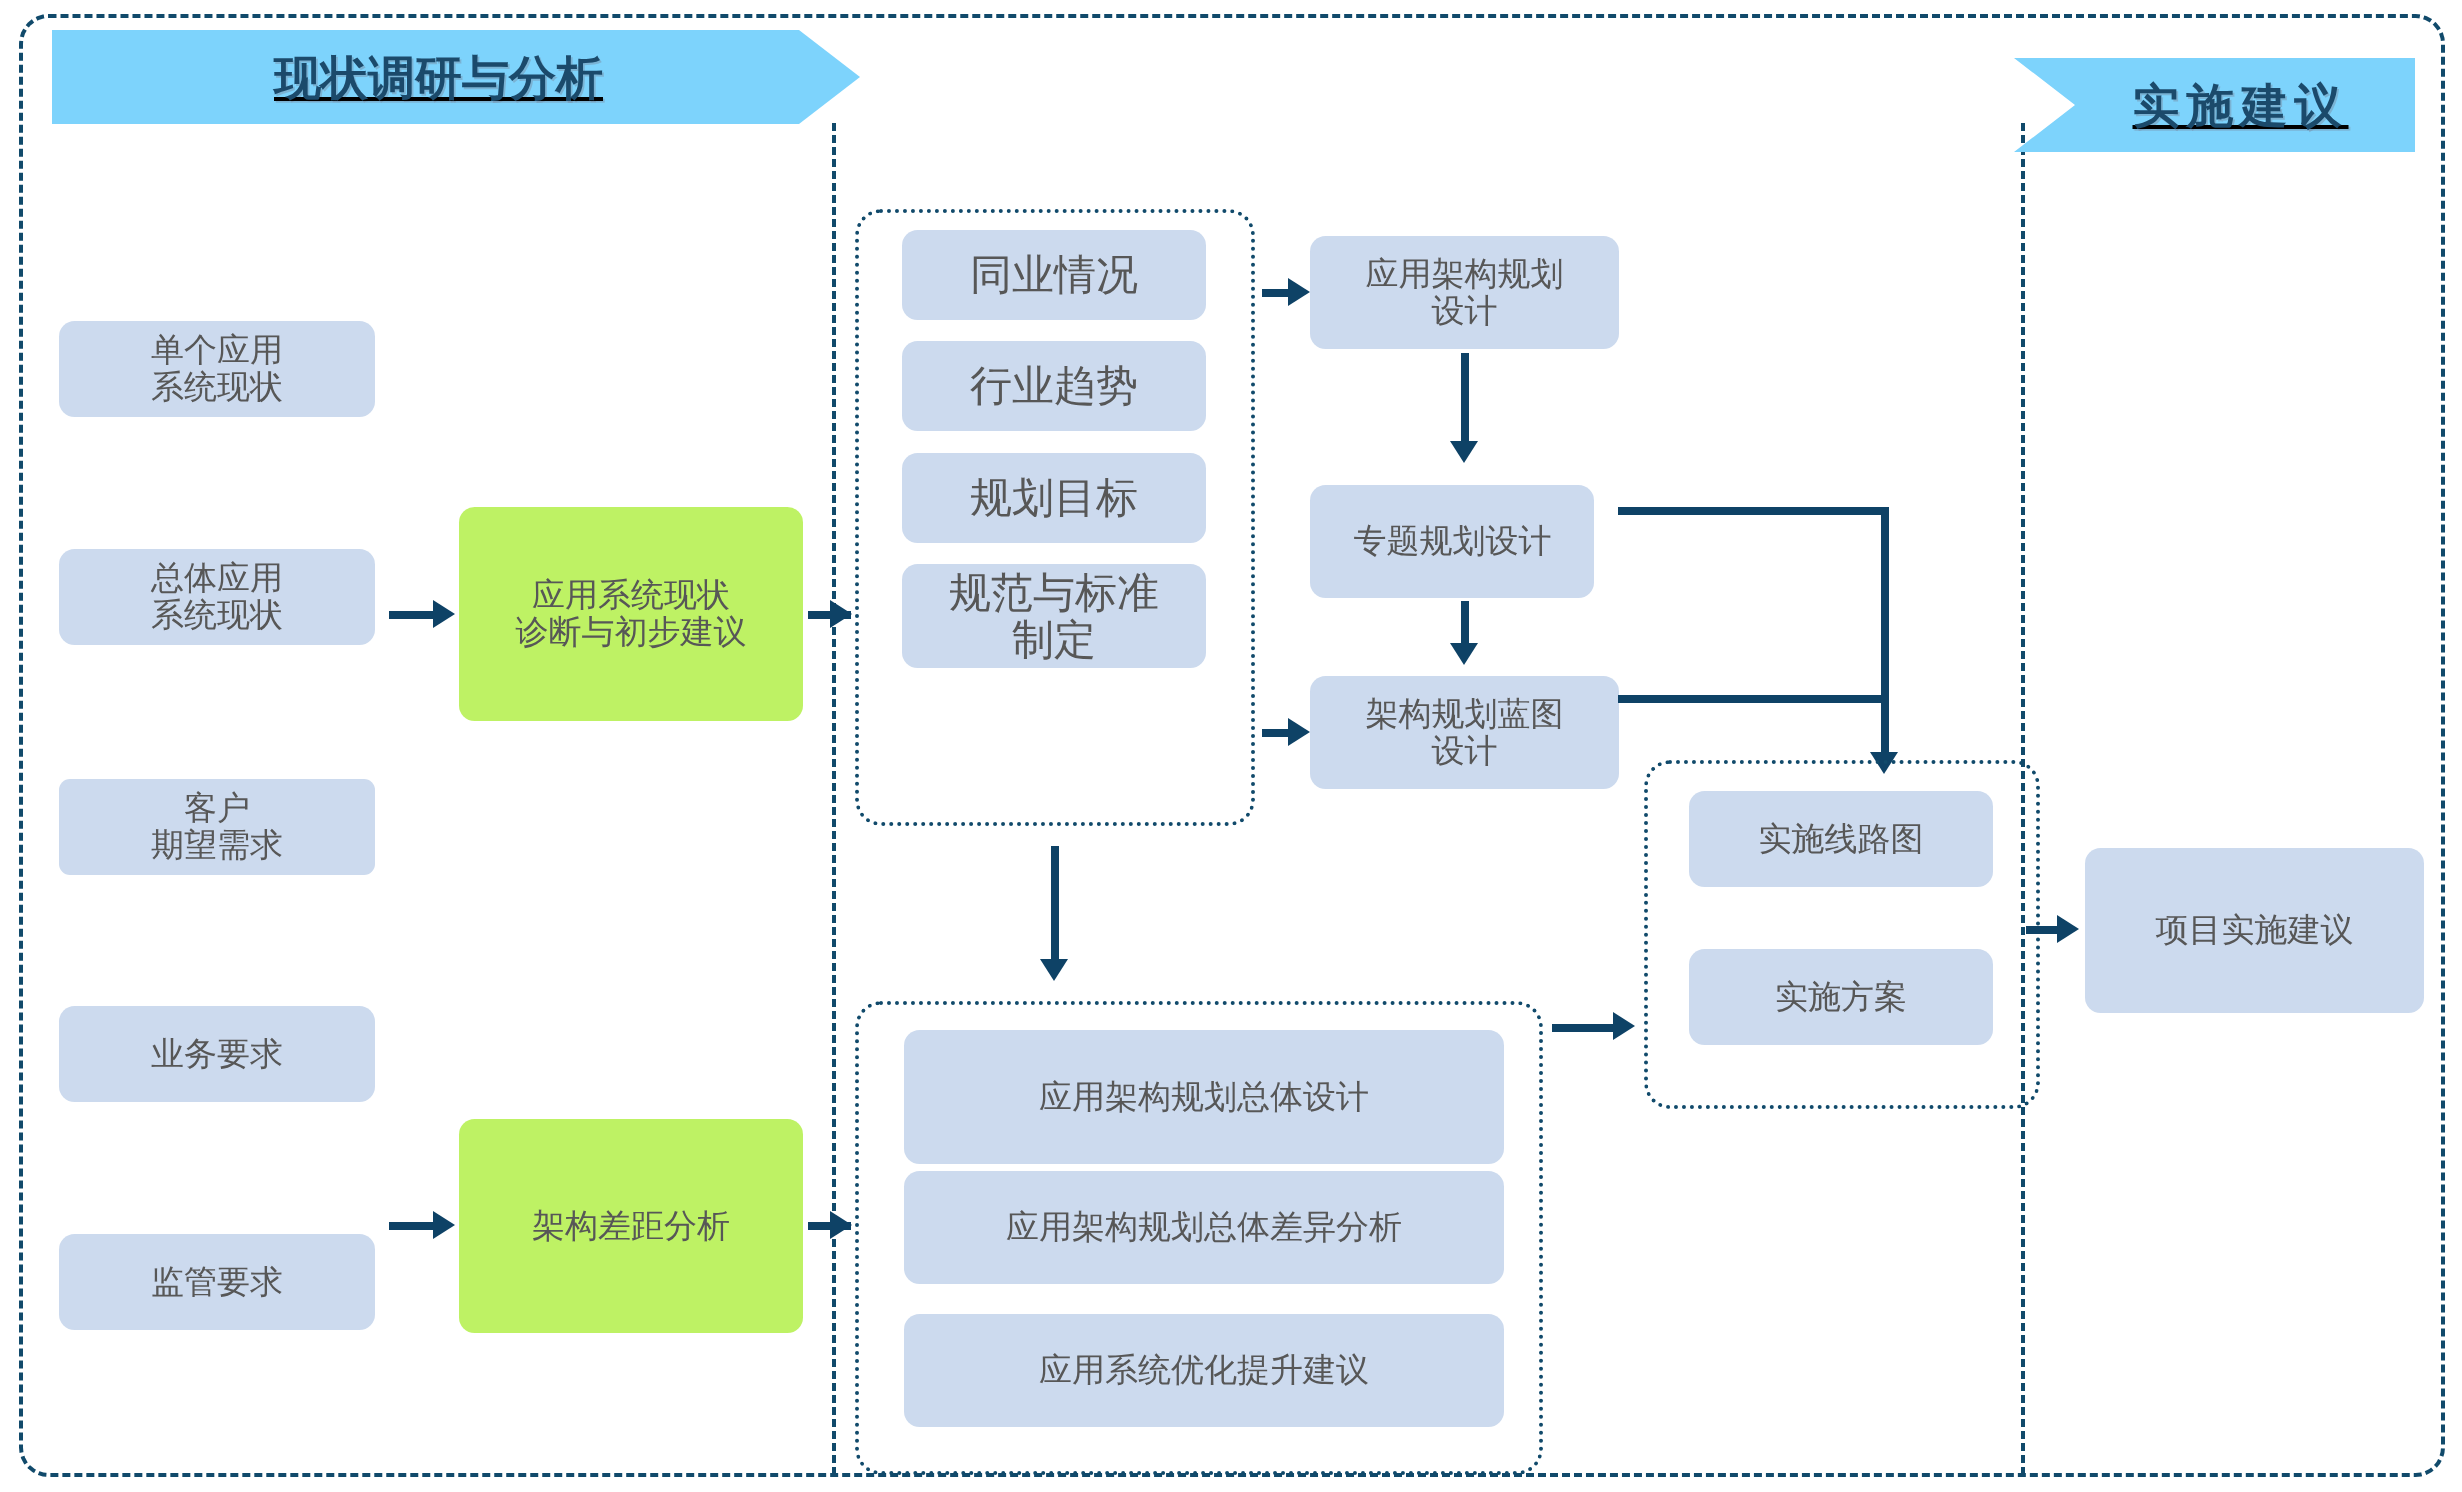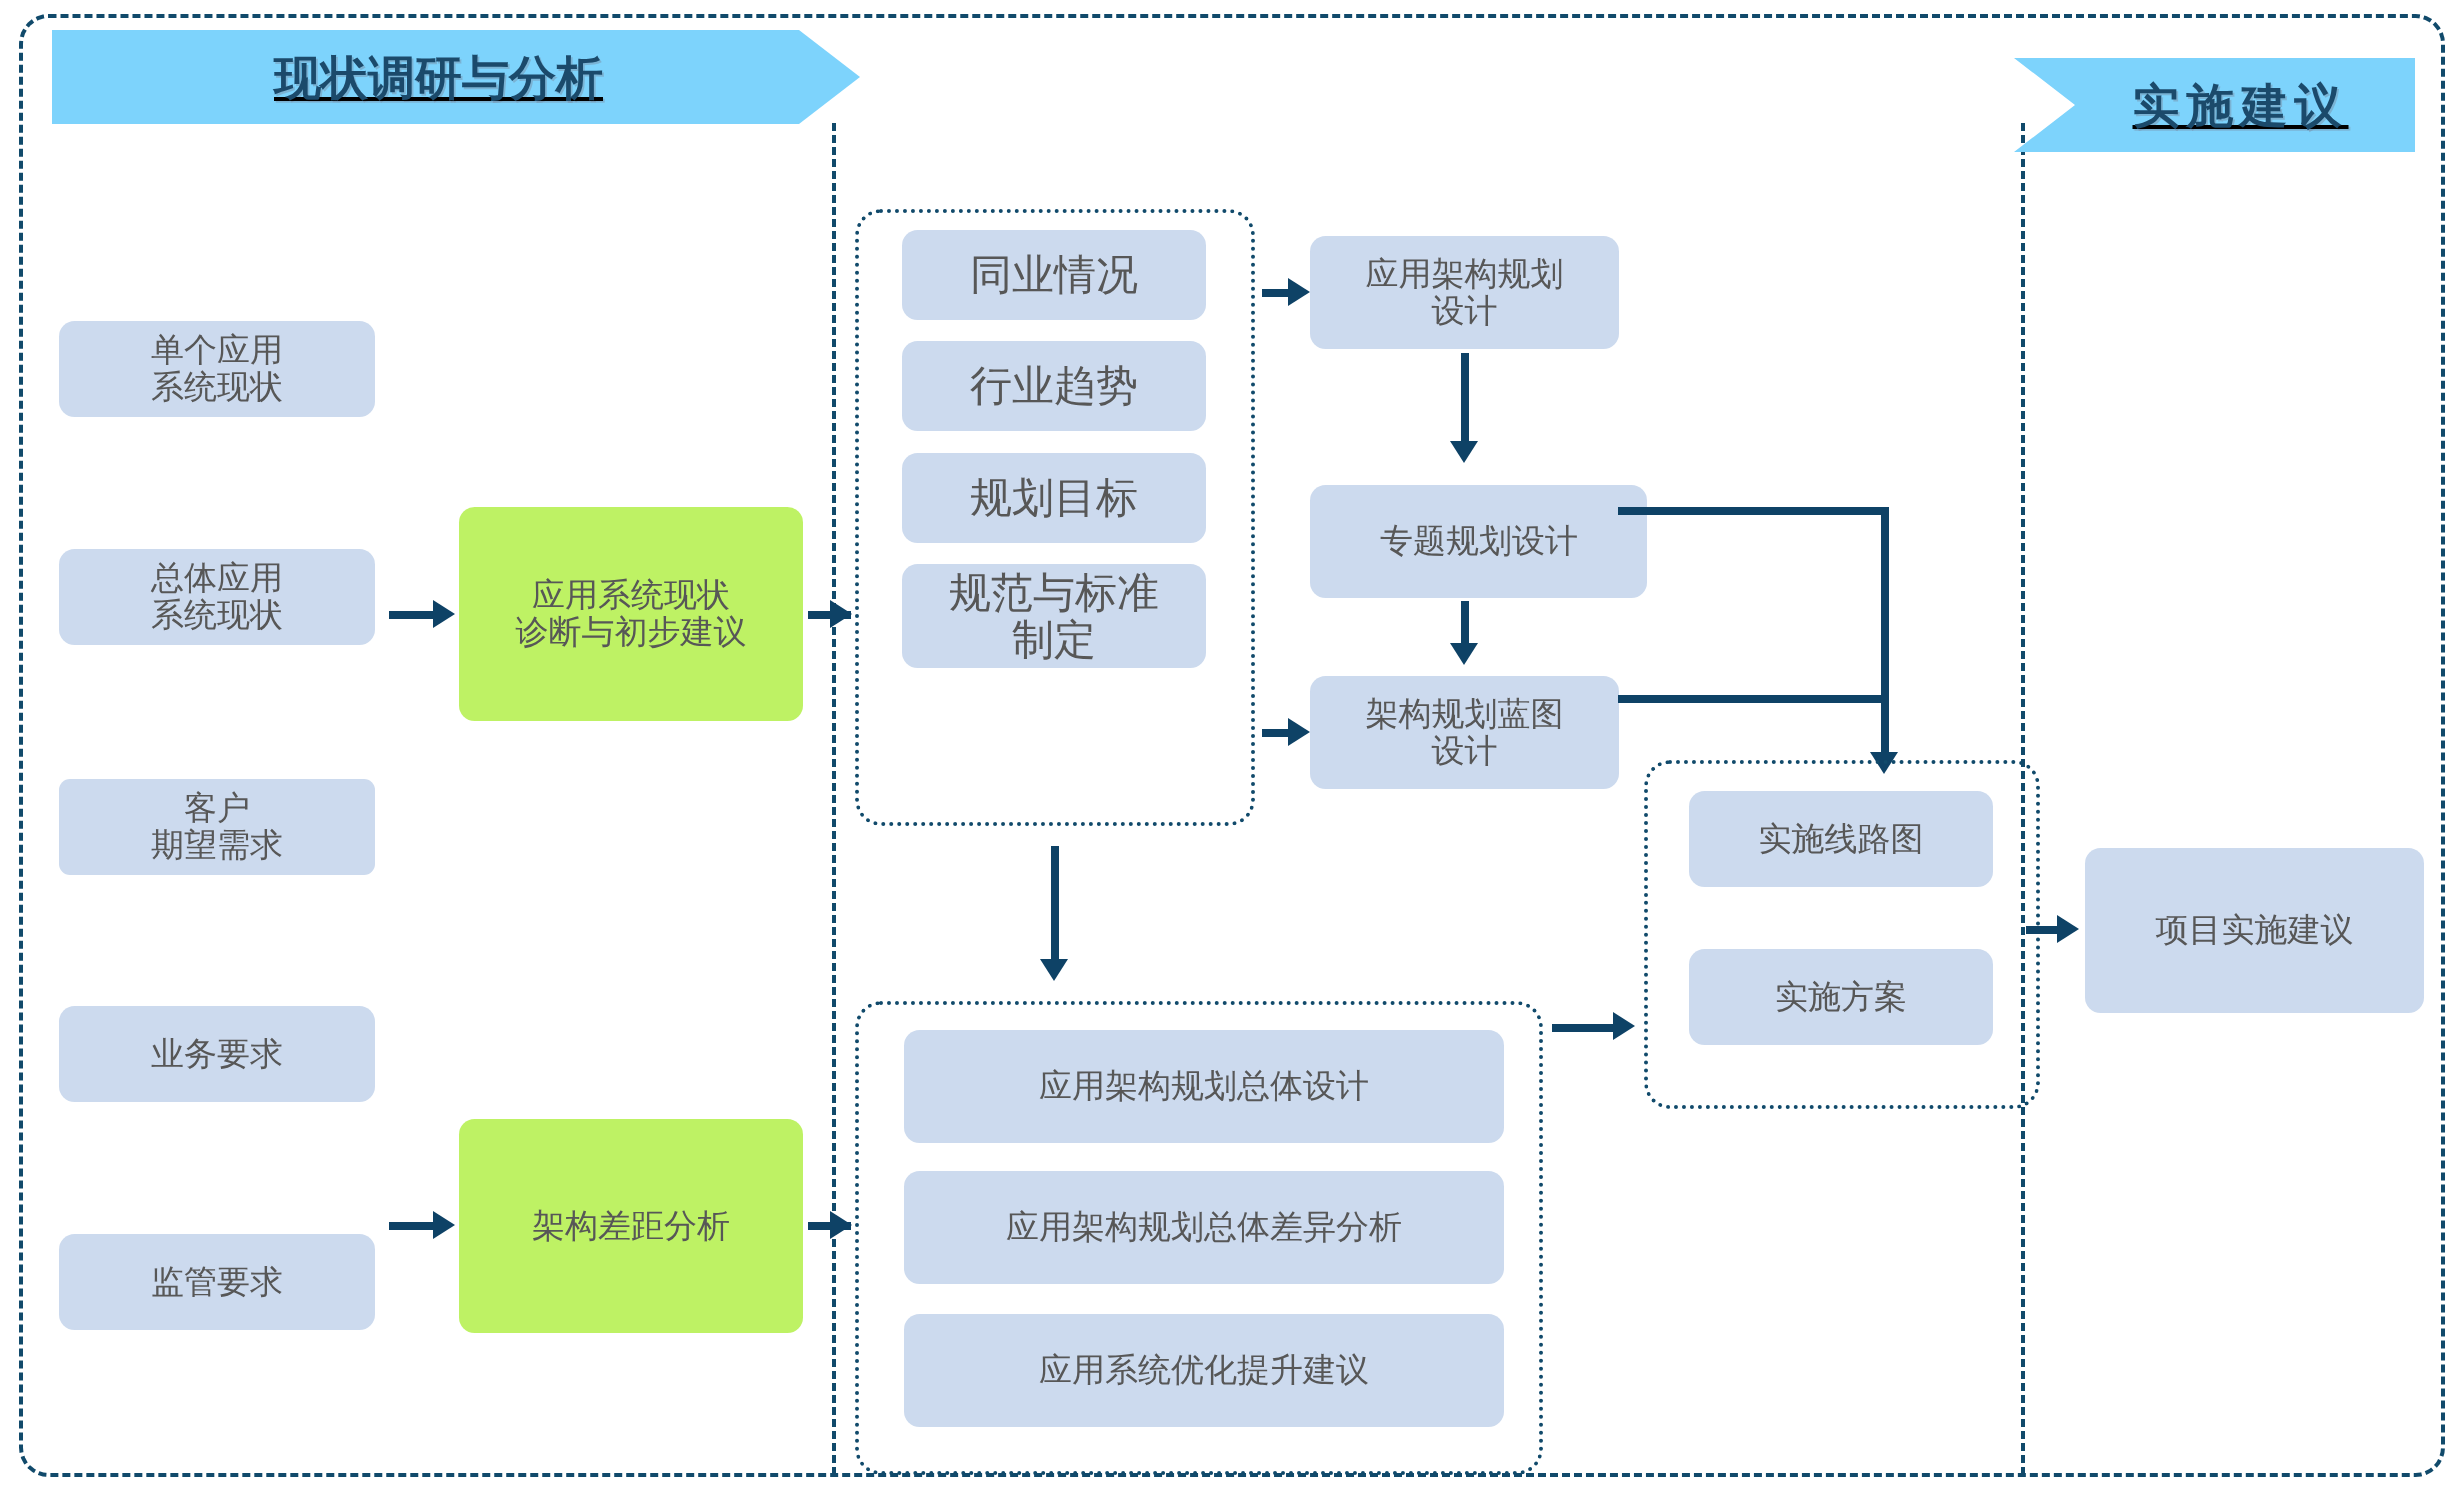--- a/index.html
+++ b/index.html
@@ -182,21 +182,21 @@
   <div class="node sm" style="left:902px; top:341px; width:304px; height:90px;">行业趋势</div>
 
   <div class="node sm" style="left:902px; top:453px; width:304px; height:90px;">规划目标</div>
 
   <div class="node sm" style="left:902px; top:564px; width:304px; height:104px;">规范与标准
 制定</div>
 
   <div class="node" style="left:1310px; top:236px; width:309px; height:113px;">应用架构规划
 设计</div>
 
-  <div class="node" style="left:1310px; top:485px; width:337px; height:113px;padding-left:8px;">专题规划设计</div>
+  <div class="node" style="left:1310px; top:485px; width:284px; height:113px;padding-left:8px;">专题规划设计</div>
 
   <div class="node" style="left:1310px; top:676px; width:309px; height:113px;">架构规划蓝图
 设计</div>
 
   <div class="hline" style="left:1262px; top:289px; width:35px;"></div>
   <div class="arrow-r" style="left:1288px; top:278px;"></div>
 
   <div class="hline" style="left:1262px; top:729px; width:35px;"></div>
   <div class="arrow-r" style="left:1288px; top:718px;"></div>
 
@@ -209,21 +209,21 @@
   <div class="hline" style="left:1618px; top:507px; width:271px;"></div>
   <div class="hline" style="left:1618px; top:695px; width:271px;"></div>
   <div class="vline" style="left:1881px; top:507px; width:7.8px; height:252px;"></div>
   <div class="arrow-d" style="left:1870px; top:752px;"></div>
 
   <div class="vline" style="left:1051px; top:846px; width:7.8px; height:122px;"></div>
   <div class="arrow-d" style="left:1040px; top:959px;"></div>
 
   <div class="dot-group" style="left:855px; top:1001px; width:688px; height:474px;"></div>
 
-  <div class="node" style="left:904px; top:1030px; width:600px; height:113px;">应用架构规划总体设计</div>
+  <div class="node" style="left:904px; top:1030px; width:600px; height:134px;">应用架构规划总体设计</div>
 
   <div class="node" style="left:904px; top:1171px; width:600px; height:113px;">应用架构规划总体差异分析</div>
 
   <div class="node" style="left:904px; top:1314px; width:600px; height:113px;">应用系统优化提升建议</div>
 
   <div class="dot-group" style="left:1644px; top:760px; width:396px; height:349px;"></div>
 
   <div class="node" style="left:1689px; top:791px; width:304px; height:96px;">实施线路图</div>
 
   <div class="node" style="left:1689px; top:949px; width:304px; height:96px;">实施方案</div>

